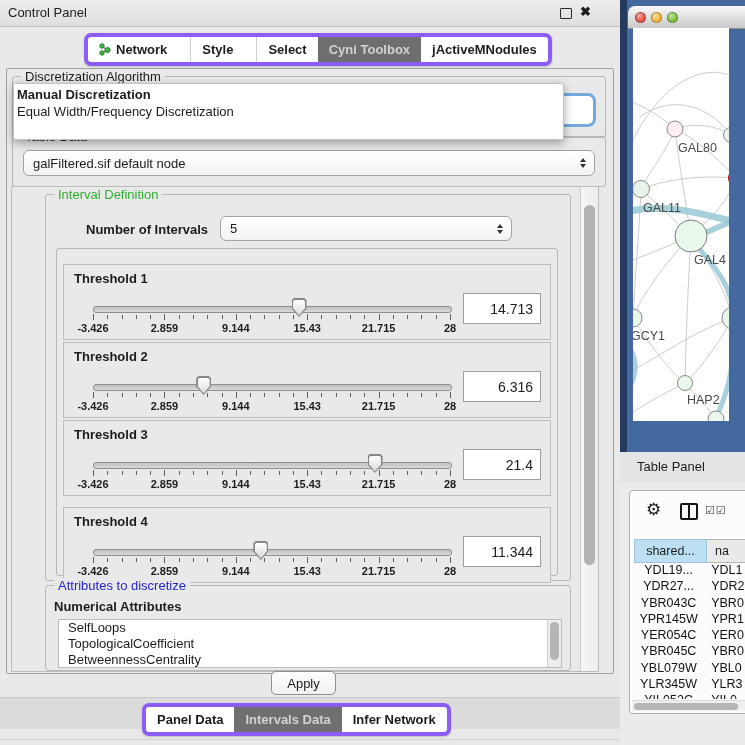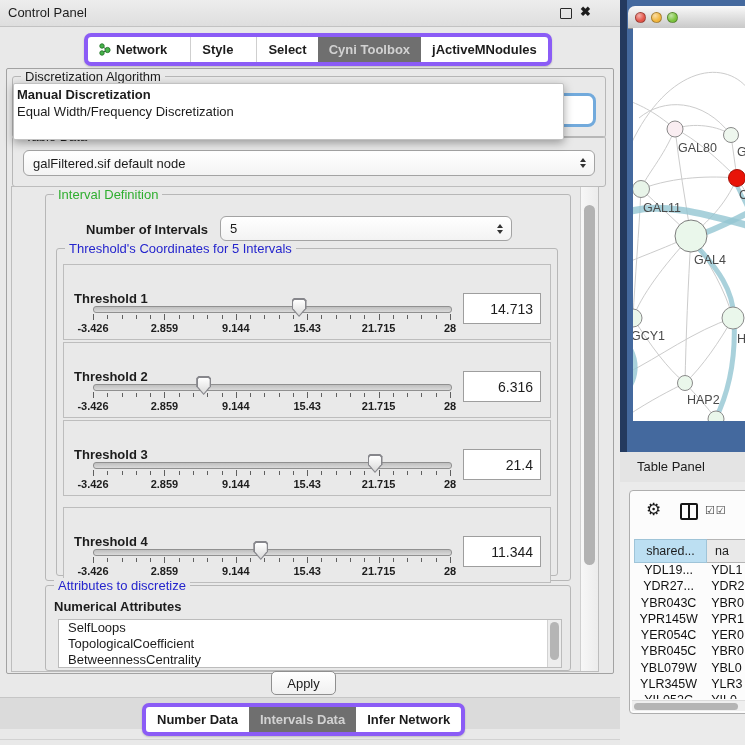--- a/index.html
+++ b/index.html
@@ -48,21 +48,21 @@
   
   #content{left:11px;top:186px;width:586px;height:484px;border:1px solid #bdbdbd;}
   #vscroll{position:absolute;right:0;top:0;bottom:0;width:17px;background:linear-gradient(90deg,#f7f7f7,#ececec);
       border-left:1px solid #cfcfcf;}
   #vscroll-thumb{position:absolute;left:2.5px;top:18px;width:11px;height:360px;background:#b2b2b2;border-radius:6px;}
   #interval-group{left:33px;top:7px;width:524px;height:385px;}
   #noi-label{left:40px;top:27px;font-size:13px;font-weight:bold;}
   #noi-combo{left:174px;top:21px;width:292px;height:25px;}
   #thresh-group{left:10px;top:53px;width:500px;height:326px;}
   .tbox{position:absolute;left:6px;width:486px;height:74px;border:1px solid #bdbdbd;background:#e9e9e9;}
-  .tbox .tlabel{position:absolute;left:10px;top:6px;font-size:13px;font-weight:bold;margin-top:20px;}
+  .tbox .tlabel{position:absolute;left:10px;top:6px;font-size:13px;font-weight:bold;}
   .track{position:absolute;left:29px;top:41px;width:357px;height:5px;border:1px solid #909090;border-radius:3px;
       background:linear-gradient(#bfbfbf,#dadada);}
   .thumb{position:absolute;top:33px;width:15px;height:19px;}
   .thumb .outer{position:absolute;inset:0;background:#86868b;
       clip-path:polygon(15% 0,85% 0,100% 12%,100% 55%,50% 100%,0 55%,0 12%);}
   .thumb .inner{position:absolute;left:1.5px;top:1.5px;right:1.5px;bottom:1.5px;
       background:linear-gradient(#ffffff,#d8d8d8);
       clip-path:polygon(15% 0,85% 0,100% 12%,100% 55%,50% 100%,0 55%,0 12%);}
   .tick{position:absolute;width:1px;background:#5f5f5f;}
   .scalelab{position:absolute;top:57px;font-size:11px;font-weight:bold;transform:translateX(-50%);color:#1d1d1d;}
@@ -77,21 +77,21 @@
   #attr-thumb{position:absolute;left:1.5px;top:2px;width:9px;height:38px;background:#b5b5b5;border-radius:5px;}
   #apply-btn{left:271px;top:671px;width:63px;height:22px;background:linear-gradient(#ffffff,#f0f0f0);
       border:1px solid #8f8f8f;border-radius:5px;font-size:13px;display:flex;align-items:center;justify-content:center;z-index:3;}
   
   #net-frame{left:620px;top:0;width:125px;height:452px;background:#44699e;}
   #net-darkstrip{left:0;top:0;width:7px;height:452px;background:#243a5f;}
   #mac-window{left:8px;top:6px;width:117px;height:446px;background:#44699e;border-radius:7px 0 0 0;}
   #mac-titlebar{left:0;top:0;width:117px;height:22px;background:linear-gradient(#f9f9f9,#c9c9c9);
       border-radius:7px 0 0 0;border-bottom:1px solid #8f8f8f;}
   .light{position:absolute;top:5.5px;width:11px;height:11px;border-radius:50%;border:0.5px solid rgba(0,0,0,.3);box-sizing:border-box;}
-  #net-canvas{left:5px;top:22px;width:112px;height:393px;background:#fff;overflow:hidden;}
+  #net-canvas{left:5px;top:22px;width:96px;height:393px;background:#fff;overflow:hidden;}
   
   #tp-header{left:620px;top:452px;width:125px;height:30px;background:#e4e4e4;border-bottom:1px solid #cdcdcd;}
   #tp-title{left:17px;top:7px;font-size:13px;}
   #tp-body{left:620px;top:482px;width:125px;height:263px;background:#ebebeb;}
   #tp-card{left:9px;top:8px;width:140px;height:222px;background:#fcfcfc;border:1px solid #aeaeae;border-radius:4px;}
   #gear-icon{left:16px;top:8px;font-size:17px;color:#1a1a1a;}
   #col-icon{left:50px;top:12px;width:14px;height:13px;border:2px solid #151515;border-radius:2px;}
   #col-icon::after{content:"";position:absolute;left:50%;top:0;bottom:0;width:2px;background:#151515;transform:translateX(-50%);}
   #check-icons{left:75px;top:13px;font-size:11px;color:#333;letter-spacing:1px;}
   #tp-colhead{left:4px;top:48px;height:24px;display:flex;}
@@ -169,21 +169,20 @@
       <div class="grouplabel lbl-green">Interval Definition</div>
       <div class="abs" id="noi-label">Number of Intervals</div>
       <div class="combo" id="noi-combo">
         <span>5</span>
         <span class="stepper">
             <span class="ud up"></span>
             <span class="ud down"></span>
           </span>
       </div>
       <div class="abs groupbox" id="thresh-group">
-        <div class="grouplabel lbl-blue">Threshold's Coordinates for 5 Intervals</div>
       <div class="tbox" style="top: 15px;">
             <div class="tlabel">Threshold 1</div>
             <div class="track"></div>
             <div class="thumb" style="left: 227.559px;">
               <div class="outer"></div>
               <div class="inner"></div>
             </div>
             <div class="tick" style="left: 29px; top: 49px; height: 6px;"></div>
             <div class="tick" style="left: 43.28px; top: 50px; height: 4px;"></div>
             <div class="tick" style="left: 57.56px; top: 50px; height: 4px;"></div>
@@ -360,21 +359,21 @@
     <div id="vscroll">
       <div id="vscroll-thumb"></div>
     </div>
   </div>
 
   <div class="abs" id="apply-btn">Apply</div>
 
   <div class="abs" id="bottom-strip"></div>
   <div class="abs tabbar" id="bottom-tabs">
       <div class="seg">
-        <span>Number Data</span>
+        <span>Panel Data</span>
       </div>
       <div class="seg sel">
         <span>Intervals Data</span>
       </div>
       <div class="seg">
         <span>Infer Network</span>
       </div>
     </div>
   <div class="abs" id="cp-bottom-line"></div>
 

